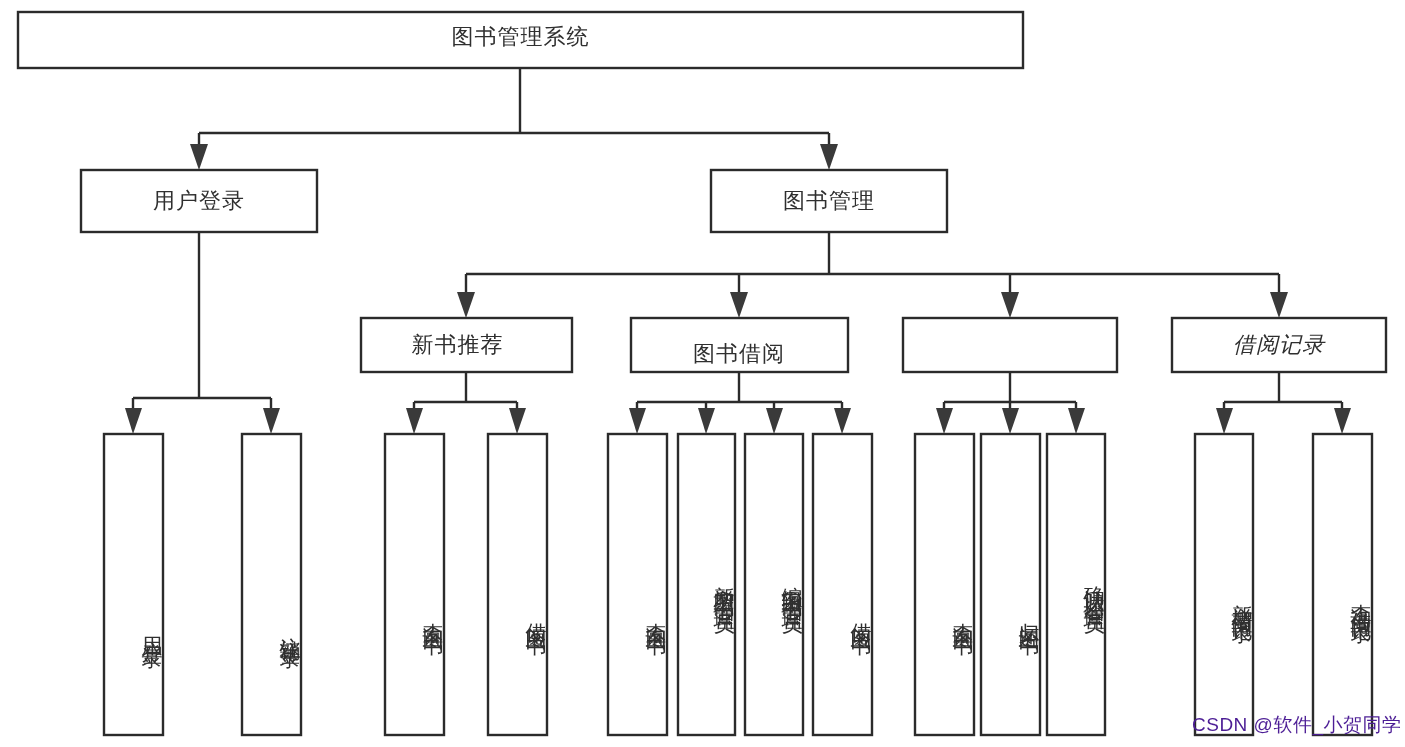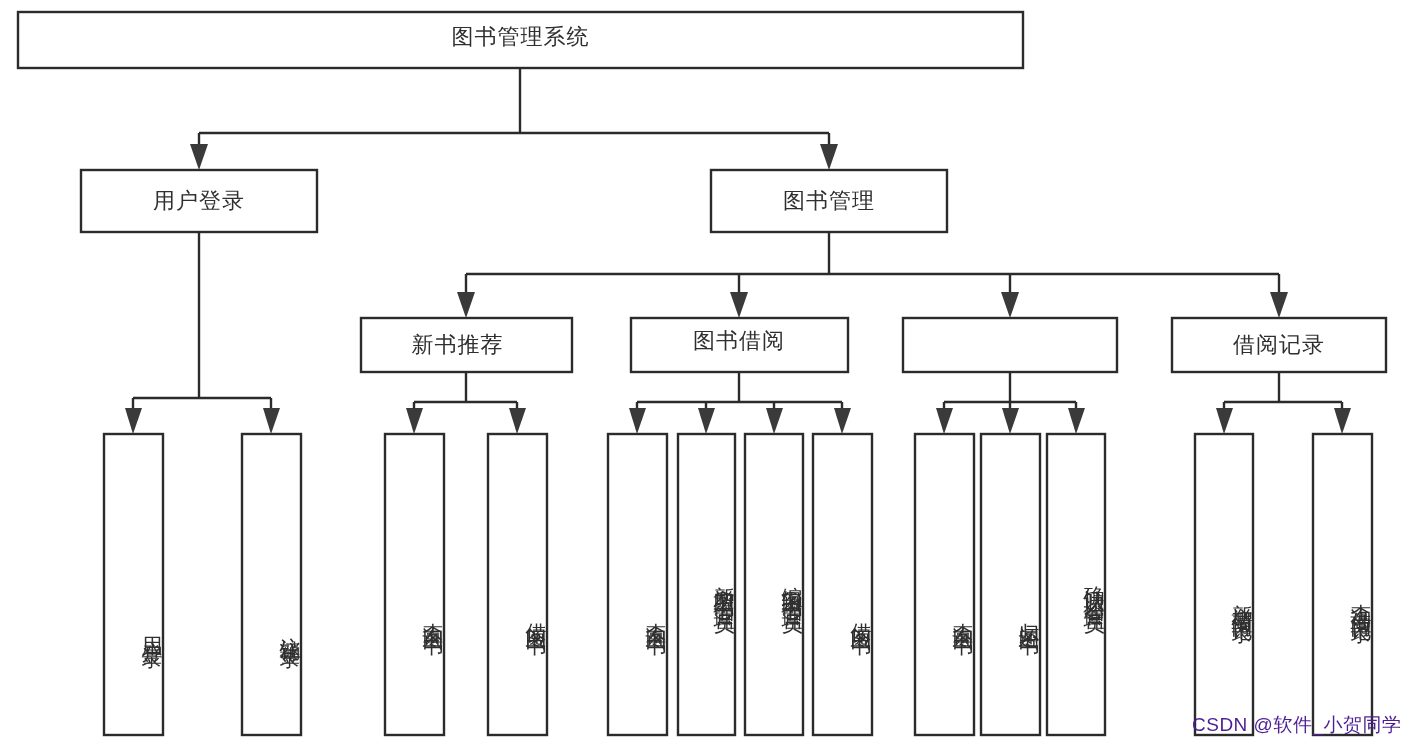--- a/index.html
+++ b/index.html
@@ -176,22 +176,22 @@
     <rect class="node-rect" x="1195" y="434" width="58" height="301"></rect>
     <rect class="node-rect" x="1313" y="434" width="59" height="301"></rect>
   </svg>
 
   <div class="node-label-h" style="left:18px; top:12px; width:1005px; height:50px;">图书管理系统</div>
 
   <div class="node-label-h" style="left:81px; top:170px; width:236px; height:62px;">用户登录</div>
   <div class="node-label-h" style="left:711px; top:170px; width:236px; height:62px;">图书管理</div>
 
   <div class="node-label-h" style="left:352px; top:318px; width:211px; height:54px;">新书推荐</div>
-  <div class="node-label-h" style="left:631px; top:314px; width:216px; height:54px;">图书借阅</div>
-  <div class="node-label-h" style="left:1172px; top:318px; width:214px; height:54px;">借阅记录</div>
+  <div class="node-label-h" style="left:631px; top:327px; width:216px; height:54px;">图书借阅</div>
+  <div class="node-label-h" style="left:1172px; top:318px; width:214px; height:54px;font-style:italic;">借阅记录</div>
 
   <div class="node-label-v" style="left:104px; top:528px; width:59px; height:200px;">用户登录</div>
   <div class="node-label-v" style="left:242px; top:528px; width:59px; height:200px;">注销登录</div>
   <div class="node-label-v" style="left:385px; top:504px; width:59px; height:220px;">查询图书</div>
   <div class="node-label-v" style="left:488px; top:504px; width:59px; height:220px;">借阅图书</div>
   <div class="node-label-v" style="left:608px; top:504px; width:59px; height:220px;">查询图书</div>
   <div class="node-label-v" style="left:678px; top:444px; width:57px; height:285px;">新增图书（管理员）</div>
   <div class="node-label-v" style="left:745px; top:444px; width:58px; height:285px;">编辑图书（管理员）</div>
   <div class="node-label-v" style="left:813px; top:504px; width:59px; height:220px;">借阅图书</div>
   <div class="node-label-v" style="left:915px; top:504px; width:59px; height:220px;">查询图书</div>

